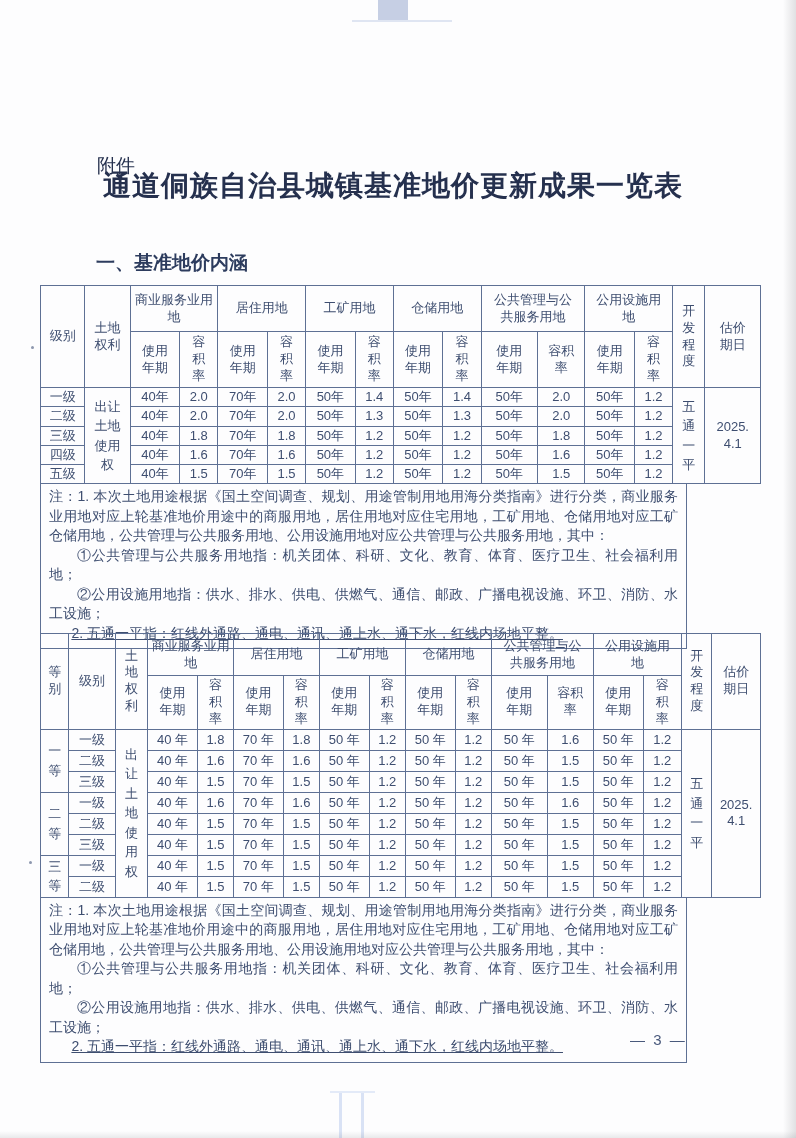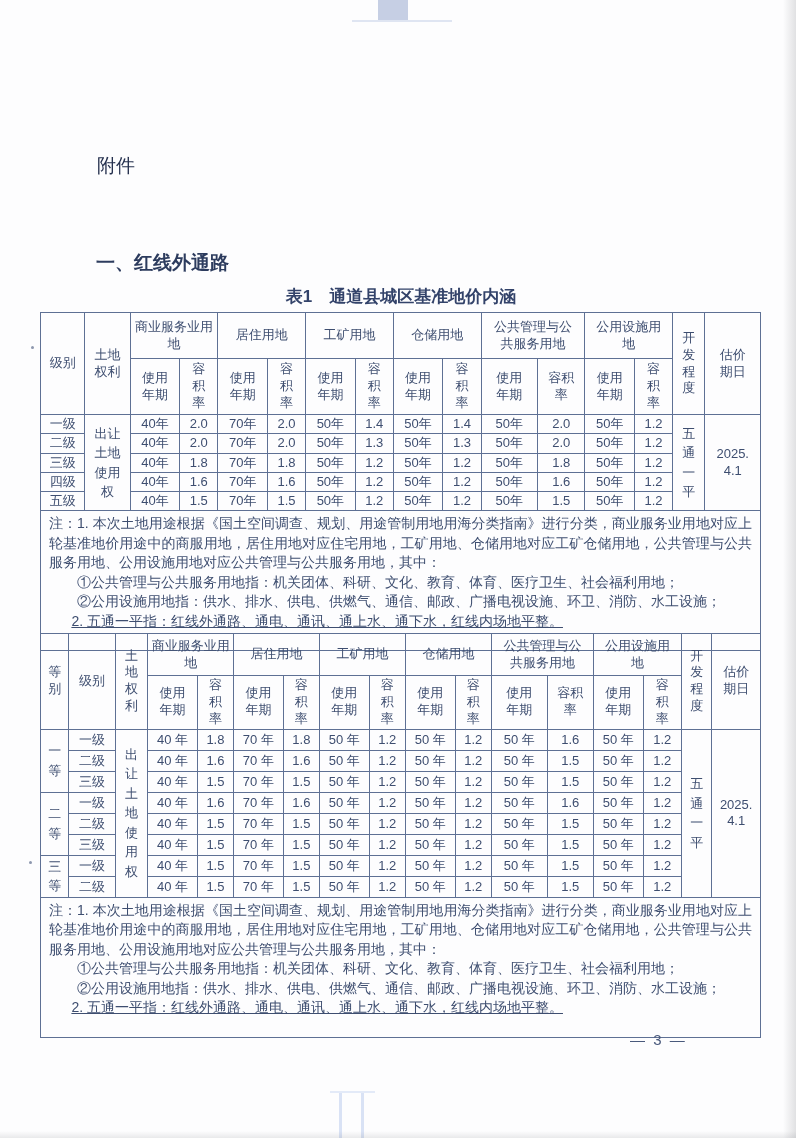--- a/index.html
+++ b/index.html
@@ -59,23 +59,23 @@
   .ct{display:inline-block;word-break:break-all;line-height:1.3;}
   td .ct{line-height:1.25;}
   .w1{width:15px;}
   .w2{width:31px;}
   .w4{width:42px;}
   .w5{width:72px;}
   .w6{width:82px;}
   .vcell .ct{line-height:1.5;}
 
   .notes{
-    box-sizing:border-box;width:721px;
+    box-sizing:border-box;width:647px;
     border:1px solid var(--line);border-top:none;
-    padding:3px 8px 19px 8px;
+    padding:3px 8px 5px 8px;
     font-size:14px;line-height:19.5px;color:var(--ink);
     text-align:justify;
   }
   .notes p{margin:0;}
   .notes p.indent-sub{text-indent:2em;}
   .notes p.indent-num{text-indent:1.6em;text-decoration:underline;}
 </style>
 </head>
 <body>
 
@@ -83,24 +83,24 @@
 
   <div class="artifact-top-block"></div>
   <div class="artifact-top-line"></div>
   <div class="artifact-bottom-bar1"></div>
   <div class="artifact-bottom-bar2"></div>
   <div class="artifact-bottom-tick"></div>
   <div class="margin-dot dot-1"></div>
   <div class="margin-dot dot-2"></div>
 
   <div class="attachment">附件</div>
-  <div class="section-heading">一、红线外通路</div>
+  <div class="doc-title">通道侗族自治县城镇基准地价更新成果一览表</div>
+  <div class="section-heading">一、基准地价内涵</div>
 
   <div class="table-block block-1">
-    <div class="table-caption">表1　通道县城区基准地价内涵</div>
     <table class="price-table" id="t1">
         <colgroup>
           <col style="width: 44px;">
           <col style="width: 45px;">
           <col style="width: 49px;">
           <col style="width: 38px;">
           <col style="width: 49px;">
           <col style="width: 38px;">
           <col style="width: 49px;">
           <col style="width: 38px;">

